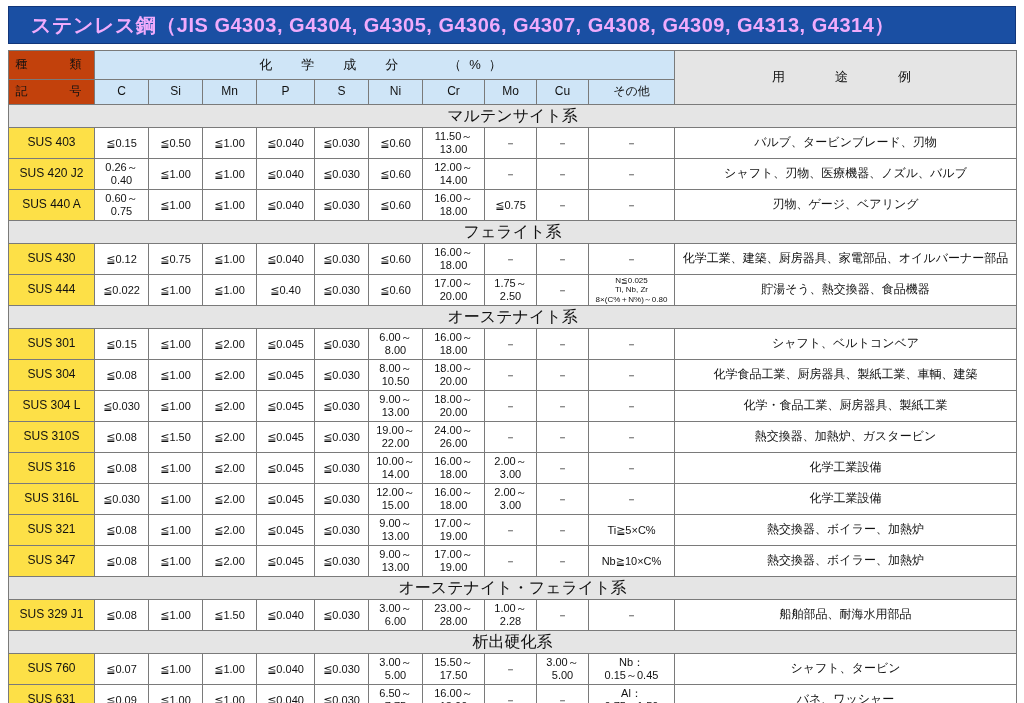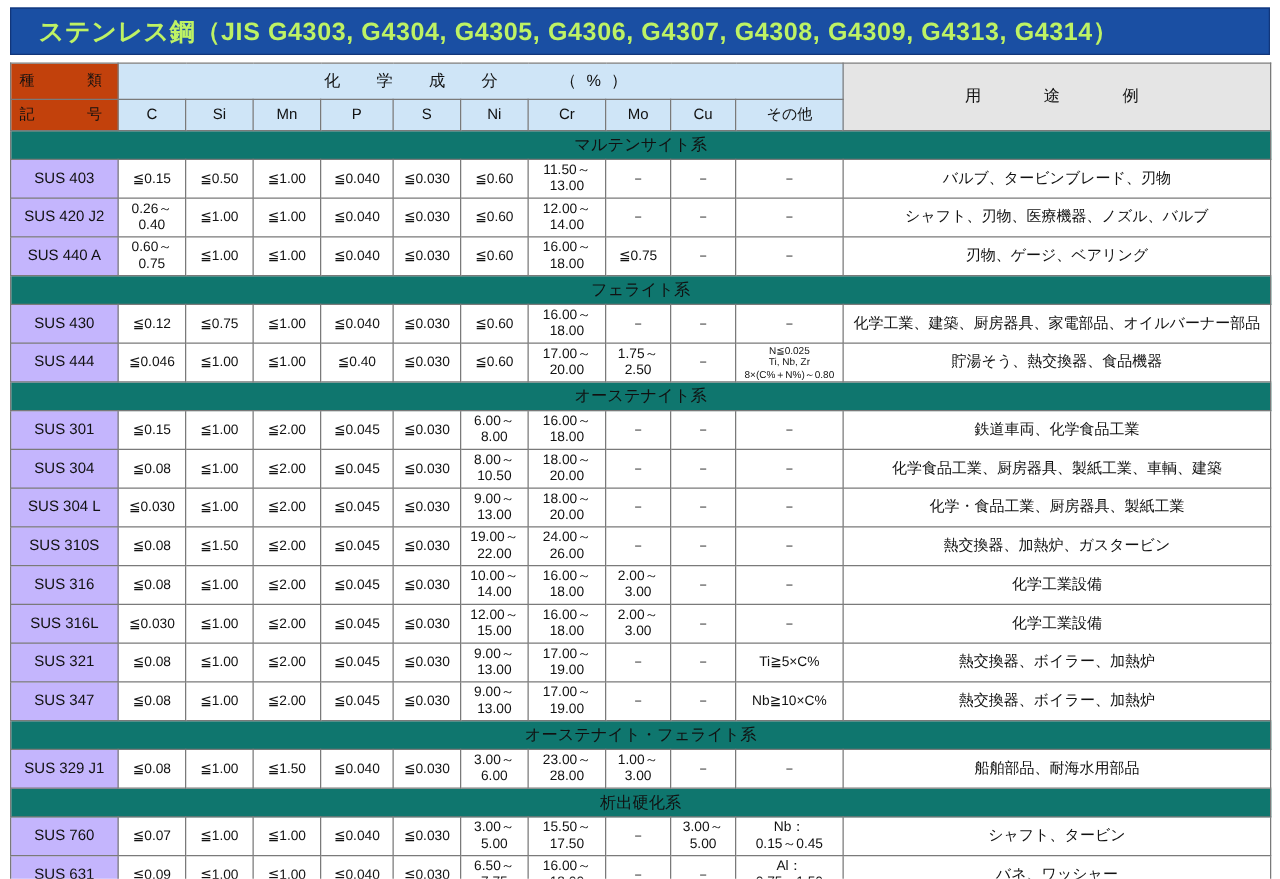--- a/index.html
+++ b/index.html
@@ -24,21 +24,21 @@
   
   .title-bar {
     margin: 6px 8px 6px 8px;
     height: 36px;
     background: #1a4fa3;
     display: flex;
     align-items: center;
     border: 1px solid #12367a;
   }
   .title-text {
-    color: #bef264;
+    color: #f0abfc;
     font-size: 20px;
     font-weight: bold;
     letter-spacing: 0.5px;
     padding-left: 22px;
     white-space: nowrap;
   }
   
   table.steel {
     border-collapse: collapse;
     margin: 0 8px;
@@ -73,30 +73,30 @@
     font-size: 13px;
     letter-spacing: 8px;
   }
   .hdr-elem {
     background: #cfe5f7;
     font-size: 12px;
     height: 24px;
   }
   
   .group-row td {
-    background: #0f766e;
+    background: #e5e5e5;
     text-align: left;
-    font-size: 13px;
+    font-size: 16px;
     font-weight: bold;
     padding: 4px 0 4px 8px;
     height: 22px;
   }
   
   .sym {
-    background: #c4b5fd;
+    background: #fde047;
     text-align: left;
     padding-left: 8px;
     font-size: 12px;
     height: 30px;
   }
   .num {
     background: #ffffff;
     font-size: 11px;
     white-space: pre-line;
   }
@@ -221,21 +221,21 @@
           <td class="num">≦0.60</td>
           <td class="num">16.00～
 18.00</td>
           <td class="num">－</td>
           <td class="num">－</td>
           <td class="num">－</td>
           <td class="use">化学工業、建築、厨房器具、家電部品、オイルバーナー部品</td>
         </tr>
         <tr class="data-row">
           <td class="sym">SUS 444</td>
-          <td class="num">≦0.046</td>
+          <td class="num">≦0.022</td>
           <td class="num">≦1.00</td>
           <td class="num">≦1.00</td>
           <td class="num">≦0.40</td>
           <td class="num">≦0.030</td>
           <td class="num">≦0.60</td>
           <td class="num">17.00～
 20.00</td>
           <td class="num">1.75～
 2.50</td>
           <td class="num">－</td>
@@ -254,21 +254,21 @@
           <td class="num">≦2.00</td>
           <td class="num">≦0.045</td>
           <td class="num">≦0.030</td>
           <td class="num">6.00～
 8.00</td>
           <td class="num">16.00～
 18.00</td>
           <td class="num">－</td>
           <td class="num">－</td>
           <td class="num">－</td>
-          <td class="use">鉄道車両、化学食品工業</td>
+          <td class="use">シャフト、ベルトコンベア</td>
         </tr>
         <tr class="data-row">
           <td class="sym">SUS 304</td>
           <td class="num">≦0.08</td>
           <td class="num">≦1.00</td>
           <td class="num">≦2.00</td>
           <td class="num">≦0.045</td>
           <td class="num">≦0.030</td>
           <td class="num">8.00～
 10.50</td>
@@ -385,21 +385,21 @@
           <td class="num">≦0.08</td>
           <td class="num">≦1.00</td>
           <td class="num">≦1.50</td>
           <td class="num">≦0.040</td>
           <td class="num">≦0.030</td>
           <td class="num">3.00～
 6.00</td>
           <td class="num">23.00～
 28.00</td>
           <td class="num">1.00～
-3.00</td>
+2.28</td>
           <td class="num">－</td>
           <td class="num">－</td>
           <td class="use">船舶部品、耐海水用部品</td>
         </tr>
         <tr class="group-row">
           <td colspan="12">析出硬化系</td>
         </tr>
         <tr class="data-row">
           <td class="sym">SUS 760</td>
           <td class="num">≦0.07</td>

